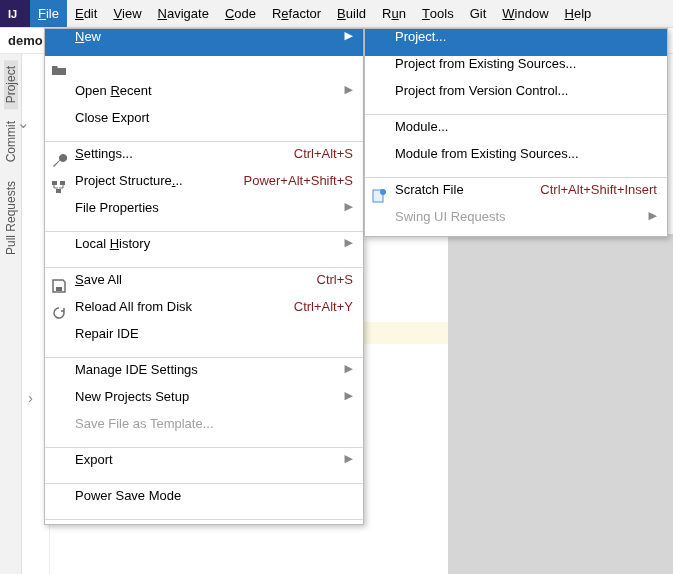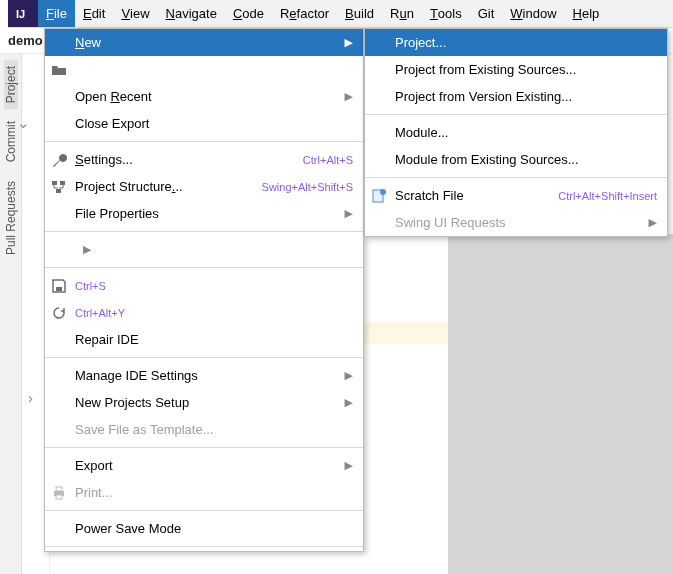--- a/index.html
+++ b/index.html
@@ -1,41 +1,41 @@
 <!DOCTYPE html>
 <html><head>
 <meta charset="utf-8">
 <style>
   * { margin: 0; padding: 0; box-sizing: border-box; font-family: "Segoe UI", Arial, sans-serif; }
   body { width: 673px; height: 574px; background: #fff; font-size: 13px; color: #000; overflow: hidden; position: relative; }
-  .titlebar { height: 28px; background: #f2f2f2; display: flex; align-items: stretch; border-bottom: 1px solid #ddd; margin-left: 8px; }
+  .titlebar { height: 28px; background: #f2f2f2; display: flex; align-items: stretch; border-bottom: 1px solid #ddd; }
   .app-logo { width: 30px; background: #2d1f5e; display: flex; align-items: center; justify-content: center; }
   .app-logo svg { width: 18px; height: 18px; }
   .menubar { display: flex; align-items: stretch; }
   .menubar-item { padding: 0 8px; display: flex; align-items: center; cursor: default; }
   .menubar-item.active { background: #2675bf; color: #fff; }
   .menubar-item u { text-decoration: underline; }
   .crumb-row { height: 26px; background: #fff; display: flex; align-items: center; padding: 0 8px; font-weight: 600; color: #222; border-bottom: 1px solid #e8e8e8; }
   .left-tool-strip { position: absolute; left: 0; top: 54px; bottom: 0; width: 22px; background: #f2f2f2; border-right: 1px solid #e0e0e0; display: flex; flex-direction: column; align-items: center; }
   .tool-vert { writing-mode: vertical-rl; transform: rotate(180deg); font-size: 12px; color: #555; margin-top: 6px; padding: 6px 0; display: flex; align-items: center; gap: 4px; }
   .tool-vert.active { background: #dfdfdf; }
   .gutter { position: absolute; left: 22px; top: 54px; bottom: 0; width: 28px; background: #fff; border-right: 1px solid #eee; }
   .gutter .fold { position: absolute; left: -5px; top: 60px; color: #888; font-size: 15px; }
   .gutter .fold2 { position: absolute; left: 6px; top: 335px; color: #888; font-size: 15px; }
   .editor-area { position: absolute; left: 50px; top: 54px; right: 0; bottom: 0; background: #fff; }
   .hl-line { position: absolute; left: 0; right: 0; top: 268px; height: 22px; background: #fcf8e3; }
   .right-pane { position: absolute; right: 0; top: 180px; bottom: 0; width: 225px; background: #d6d6d6; }
   
   .menu { position: absolute; top: 28px; left: 44px; width: 320px; background: #fff; border: 1px solid #bcbcbc; box-shadow: 2px 2px 6px rgba(0,0,0,0.25); z-index: 10; }
-  .menu-item { display: flex; align-items: center; height: 27px; padding: 0 10px 0 30px; position: relative; cursor: default; gap: 48px; }
+  .menu-item { display: flex; align-items: flex-start; height: 27px; padding: 0 10px 0 30px; position: relative; cursor: default; gap: 48px; }
   .menu-item.highlight { background: #2675bf; color: #fff; }
   .menu-item.disabled { color: #a0a0a0; }
   .menu-item .lbl { flex: 1; }
   .menu-item .lbl u { text-decoration: underline; }
-  .menu-item .short { color: #8b5cf6; font-size: 11px; }
+  .menu-item .short { color: #7f1d1d; font-size: 13px; }
   .menu-item .arrow { color: #888; font-size: 11px; margin-left: 8px; }
   .menu-item.highlight .arrow { color: #fff; }
   .menu-item .ico { position: absolute; left: 6px; top: 50%; transform: translateY(-50%); width: 16px; height: 16px; display: flex; align-items: center; justify-content: center; }
   .menu-sep { height: 1px; background: #d8d8d8; margin: 4px 0; }
   
   .submenu { position: absolute; top: 28px; left: 364px; width: 304px; background: #fff; border: 1px solid #bcbcbc; box-shadow: 2px 2px 6px rgba(0,0,0,0.25); z-index: 11; }
 </style>
 </head>
 <body>
 
@@ -114,46 +114,49 @@
     <div class="menu-item">
       <span class="ico">
         <svg width="16" height="16">
           <rect x="1" y="2" width="5" height="4" fill="#6e6e6e"></rect>
           <rect x="9" y="2" width="5" height="4" fill="#6e6e6e"></rect>
           <rect x="5" y="10" width="5" height="4" fill="#6e6e6e"></rect>
           <path d="M3 6v3h4M12 6v3H8" stroke="#6e6e6e" fill="none"></path>
         </svg>
       </span>
       <span class="lbl">Project Structure<u>.</u>..</span>
-      <span class="short">Swing+Alt+Shift+S</span>
+      <span class="short">Power+Alt+Shift+S</span>
     </div>
     <div class="menu-item">
       <span class="lbl">File Properties</span>
       <span class="arrow">▶</span>
     </div>
     <div class="menu-sep"></div>
     <div class="menu-item">
+      <span class="lbl">Local <u>H</u>istory</span>
       <span class="arrow">▶</span>
     </div>
     <div class="menu-sep"></div>
     <div class="menu-item">
       <span class="ico">
         <svg width="16" height="16">
           <path d="M2 2h10l2 2v10H2z" fill="none" stroke="#6e6e6e" stroke-width="1.5"></path>
           <rect x="5" y="9" width="6" height="4" fill="#6e6e6e"></rect>
         </svg>
       </span>
+      <span class="lbl"><u>S</u>ave All</span>
       <span class="short">Ctrl+S</span>
     </div>
     <div class="menu-item">
       <span class="ico">
         <svg width="16" height="16">
           <path d="M8 3a5 5 0 104.5 2.8M13 3v3h-3" fill="none" stroke="#6e6e6e" stroke-width="1.5"></path>
         </svg>
       </span>
+      <span class="lbl">Reload All from Disk</span>
       <span class="short">Ctrl+Alt+Y</span>
     </div>
     <div class="menu-item">
       <span class="lbl">Repair IDE</span>
     </div>
     <div class="menu-sep"></div>
     <div class="menu-item">
       <span class="lbl">Manage IDE Settings</span>
       <span class="arrow">▶</span>
     </div>
@@ -161,46 +164,36 @@
       <span class="lbl">New Projects Setup</span>
       <span class="arrow">▶</span>
     </div>
     <div class="menu-item disabled">
       <span class="lbl">Save File as Template...</span>
     </div>
     <div class="menu-sep"></div>
     <div class="menu-item">
       <span class="lbl">Export</span>
       <span class="arrow">▶</span>
-    </div>
-    <div class="menu-item disabled">
-      <span class="ico">
-        <svg width="16" height="16">
-          <rect x="3" y="6" width="10" height="5" fill="#bbb"></rect>
-          <rect x="5" y="2" width="6" height="4" fill="none" stroke="#bbb"></rect>
-          <rect x="5" y="10" width="6" height="4" fill="#fff" stroke="#bbb"></rect>
-        </svg>
-      </span>
-      <span class="lbl">Print...</span>
     </div>
     <div class="menu-sep"></div>
     <div class="menu-item">
       <span class="lbl">Power Save Mode</span>
     </div>
     <div class="menu-sep"></div>
   </div>
 <div class="submenu" id="newsub">
     <div class="menu-item highlight">
       <span class="lbl">Project...</span>
     </div>
     <div class="menu-item">
       <span class="lbl">Project from Existing Sources...</span>
     </div>
     <div class="menu-item">
-      <span class="lbl">Project from Version Existing...</span>
+      <span class="lbl">Project from Version Control...</span>
     </div>
     <div class="menu-sep"></div>
     <div class="menu-item">
       <span class="lbl">Module...</span>
     </div>
     <div class="menu-item">
       <span class="lbl">Module from Existing Sources...</span>
     </div>
     <div class="menu-sep"></div>
     <div class="menu-item">

